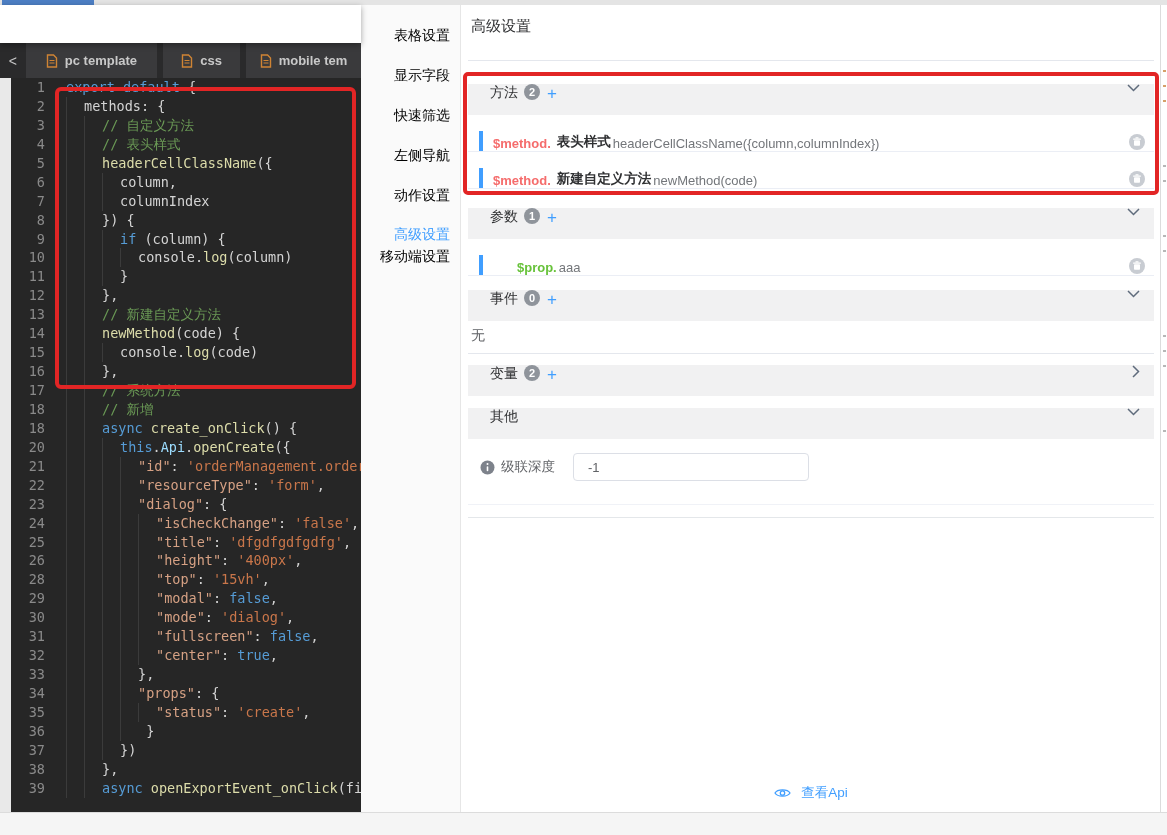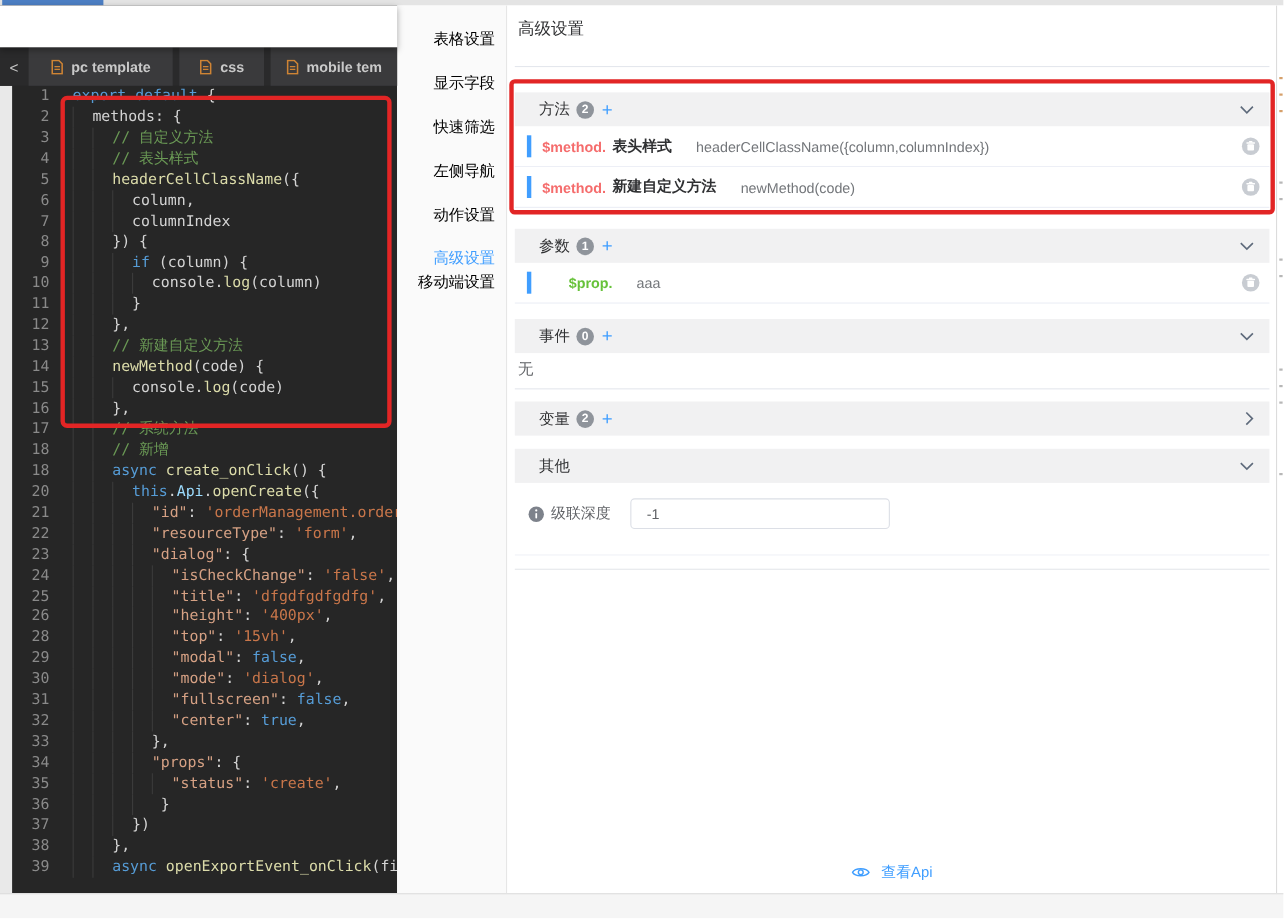--- a/index.html
+++ b/index.html
@@ -36,32 +36,32 @@
   .menu-col{position:absolute;left:361px;top:5px;width:99px;height:807px;background:#fafafa;}
   .menu-item{position:absolute;left:0;width:89px;height:28px;line-height:28px;text-align:right;padding-right:10px;font-size:14px;color:#000000;cursor:pointer;}
   .menu-item.active{color:#409eff;}
 
   
   .panel{position:absolute;left:460px;top:5px;width:700px;height:807px;background:#fff;border-left:1px solid #e6e6e6;}
   .p-title{position:absolute;left:10px;top:12px;font-size:15px;color:#303133;font-weight:500;}
   .hdiv{position:absolute;left:7px;width:686px;height:0;border-top:1px solid #e4e7ed;}
   .redbox-panel{position:absolute;left:2px;top:67px;width:688px;height:115px;border:4px solid #e22525;border-radius:5px;z-index:5;pointer-events:none;}
 
-  .sec-bar{position:absolute;left:7px;width:686px;height:31px;background:#f1f1f2;display:flex;align-items:center;padding:0 14px 0 22px;box-sizing:border-box;cursor:pointer;}
+  .sec-bar{position:absolute;left:7px;width:686px;height:31px;background:#f1f1f2;display:flex;padding:0 14px 0 22px;box-sizing:border-box;cursor:pointer;}
   .sec-label{font-size:14px;color:#303133;}
   .badge{display:inline-flex;align-items:center;justify-content:center;width:16px;height:16px;border-radius:50%;background:#8f949b;color:#fff;font-size:11px;font-weight:bold;margin-left:6px;}
   .plus{color:#409eff;font-size:17px;margin-left:7px;font-weight:400;cursor:pointer;}
   .chev{margin-left:auto;display:inline-flex;}
 
-  .item-row{position:absolute;left:7px;width:686px;height:37px;display:flex;align-items:center;border-bottom:1px solid #ebeef5;padding-left:11px;box-sizing:border-box;background:#fff;}
+  .item-row{position:absolute;left:7px;width:686px;height:37px;display:flex;align-items:flex-end;border-bottom:1px solid #ebeef5;padding-left:11px;box-sizing:border-box;background:#fff;}
   .vbar{width:4px;height:20px;background:#409eff;margin-right:10px;flex:0 0 auto;}
   .tag-method{color:#f56c6c;font-size:13px;font-weight:bold;}
   .tag-prop{color:#67c23a;font-size:13px;font-weight:bold;margin-left:24px;}
   .row-name{color:#303133;font-size:13.5px;font-weight:bold;margin-left:6px;}
-  .row-sig{color:#73767a;font-size:13px;margin-left:22px;}
+  .row-sig{color:#73767a;font-size:13px;margin-left:2px;}
   .trash-btn{margin-left:auto;margin-right:8px;cursor:pointer;display:inline-flex;}
 
   .none-text{position:absolute;left:10px;top:316px;height:28px;line-height:28px;font-size:14px;color:#606266;}
   .cascade-row{position:absolute;left:7px;top:446px;width:686px;height:32px;display:flex;align-items:center;}
   .info-ic{margin-left:12px;display:inline-flex;}
   .cascade-label{font-size:13.5px;color:#606266;margin-left:6px;}
   .cascade-input{position:absolute;left:105px;top:2px;width:236px;height:28px;border:1px solid #dcdfe6;border-radius:4px;box-sizing:border-box;padding:0 14px;font-size:13px;color:#606266;outline:none;font-family:"Liberation Sans","DejaVu Sans",sans-serif;}
 
   .api-link{position:absolute;left:0;top:778px;width:700px;height:20px;display:flex;align-items:center;justify-content:center;gap:10px;color:#409eff;font-size:13.5px;cursor:pointer;}
 

